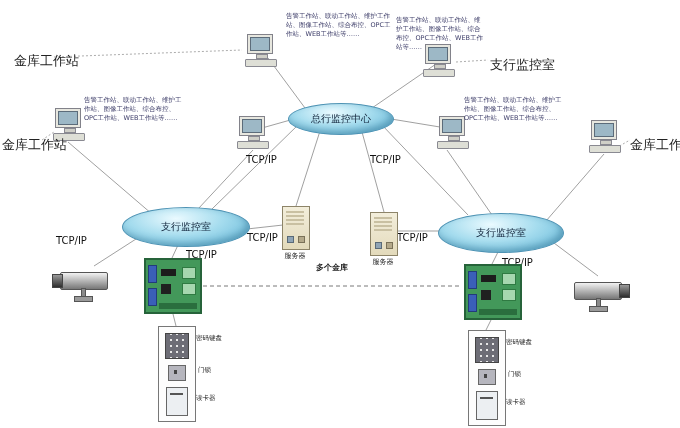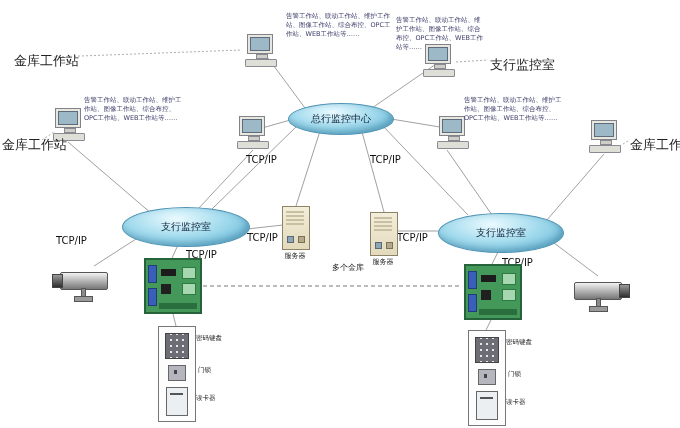--- a/index.html
+++ b/index.html
@@ -203,21 +203,21 @@
   <div class="board" style="left:464px;top:264px;">
     <div class="term1"></div>
     <div class="term2"></div>
     <div class="chip1"></div>
     <div class="chip2"></div>
     <div class="relay1"></div>
     <div class="relay2"></div>
     <div class="strip"></div>
   </div>
 
-  <div class="multivault" style="left:332px;top:262px;">多个金库</div>
+  <div class="multivault" style="left:316px;top:262px;font-weight:bold;">多个金库</div>
 
   <div class="door" style="left:158px;top:326px;">
     <div class="kpad"></div>
     <div class="lock"></div>
     <div class="lockdot"></div>
     <div class="reader"></div>
     <div class="slot"></div>
   </div>
   <div class="lbl" style="left:196px;top:334px;font-size:6.5px;">密码键盘</div>
   <div class="lbl" style="left:198px;top:366px;font-size:6.5px;">门锁</div>

